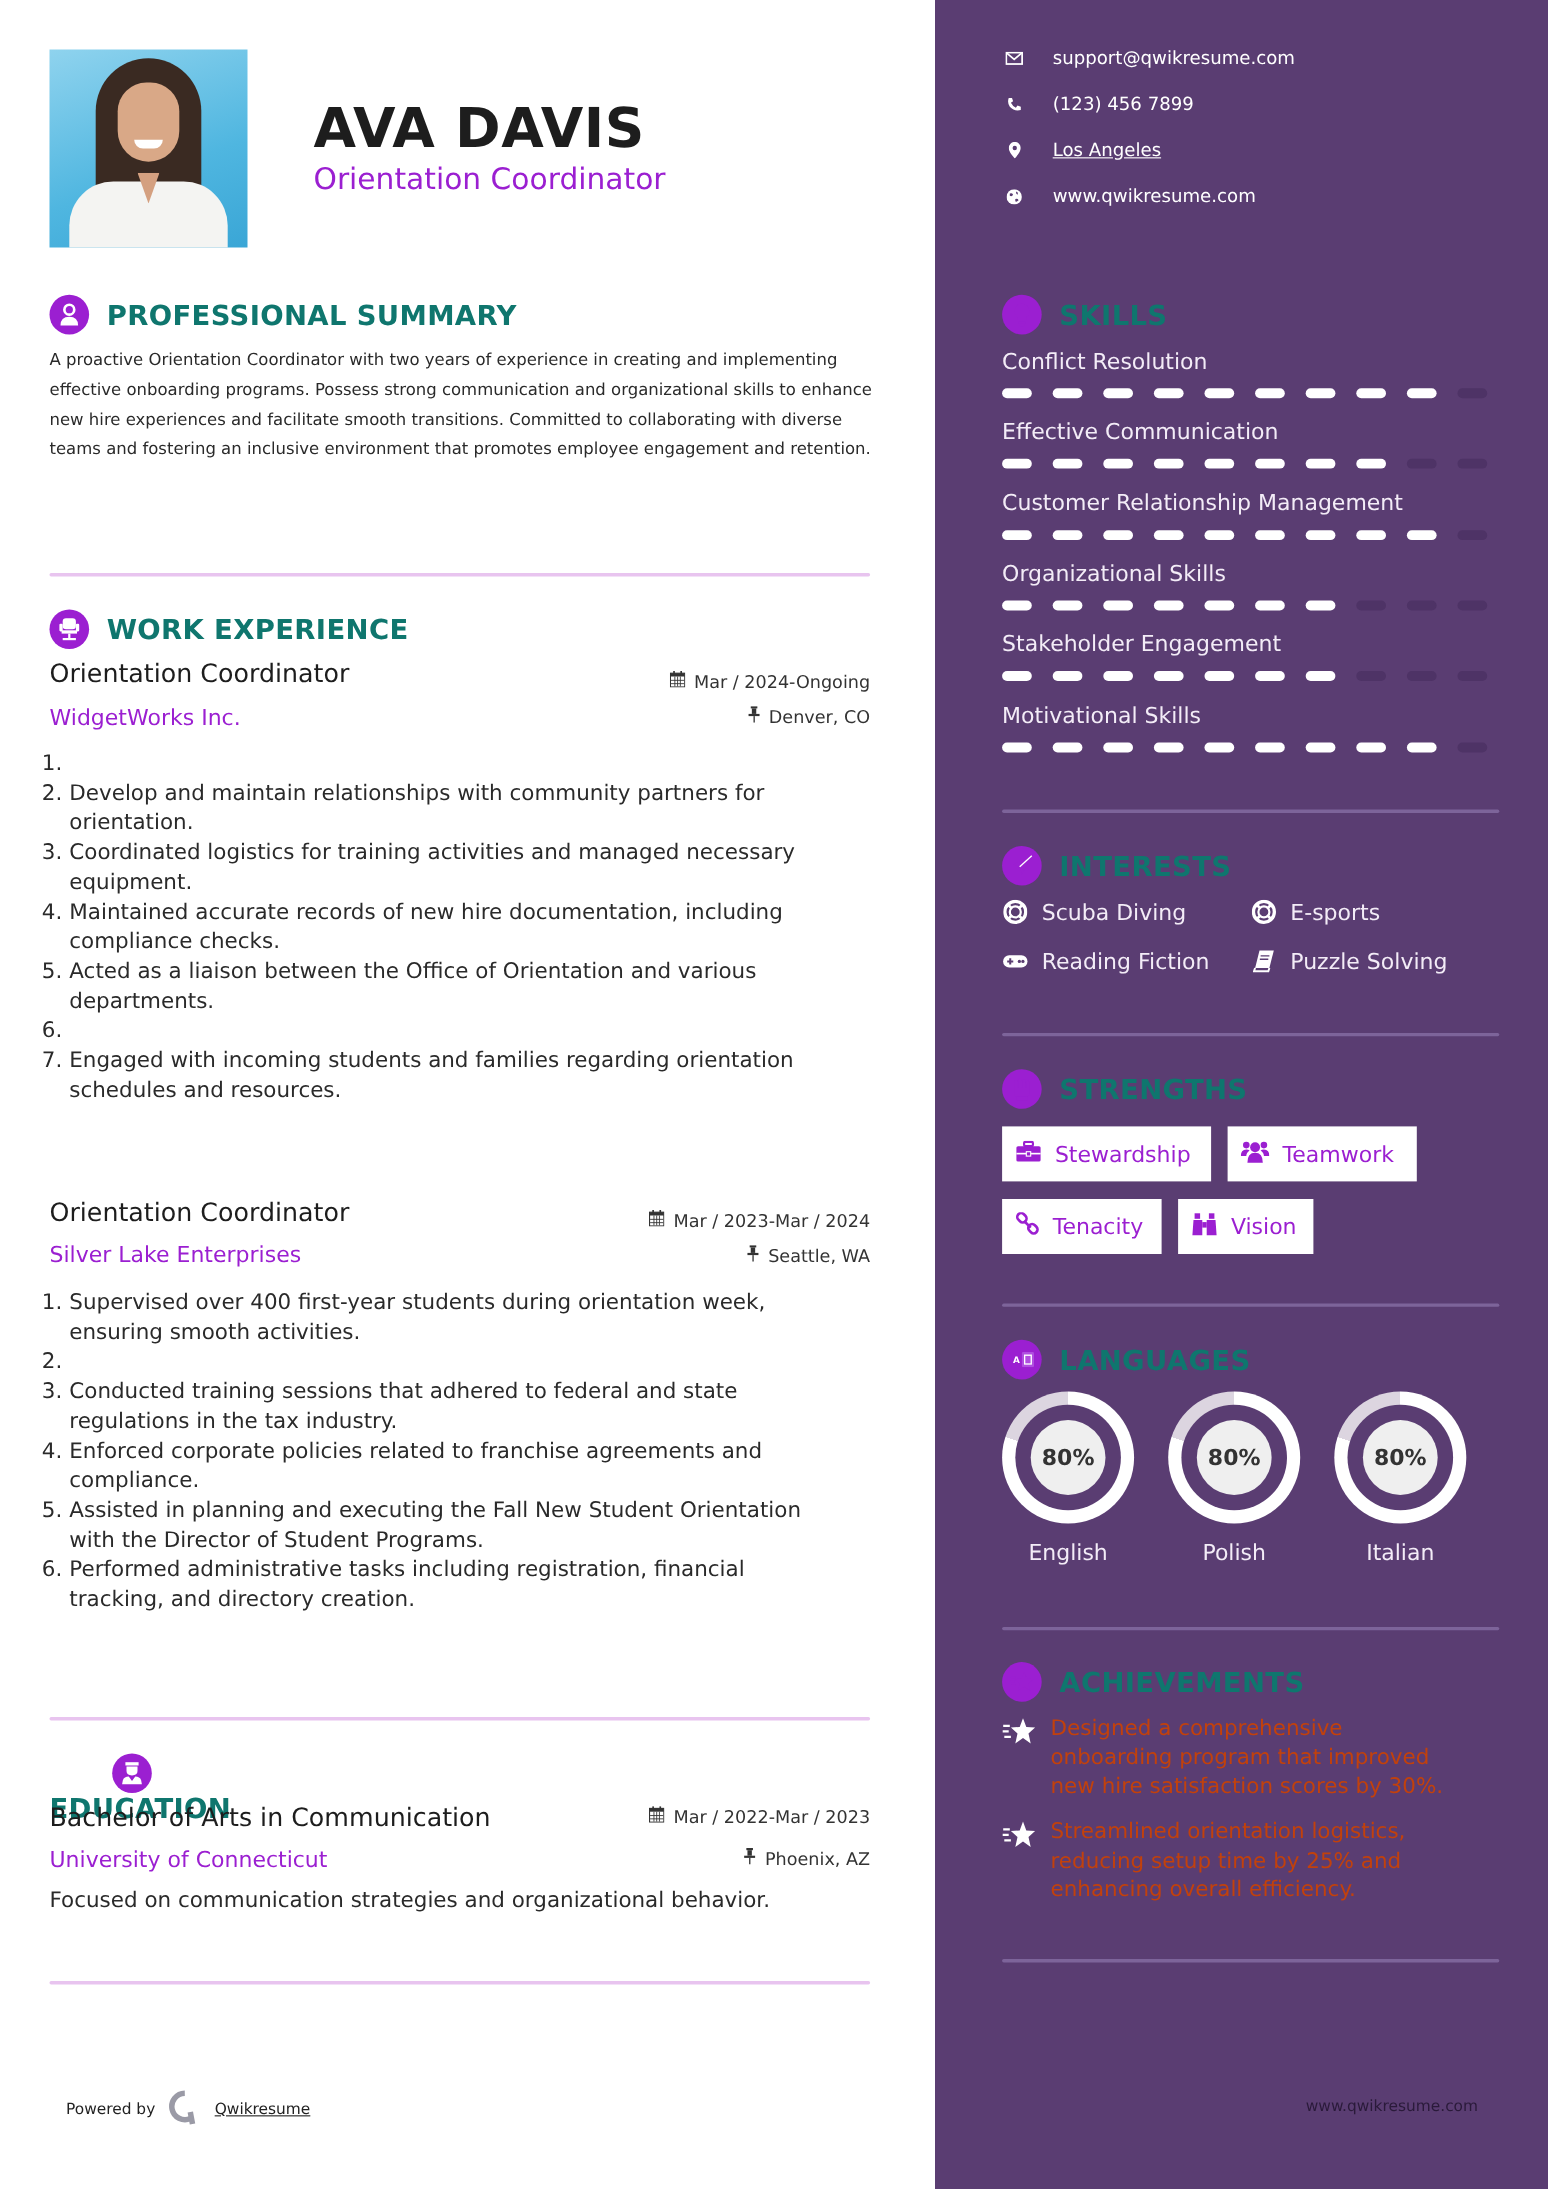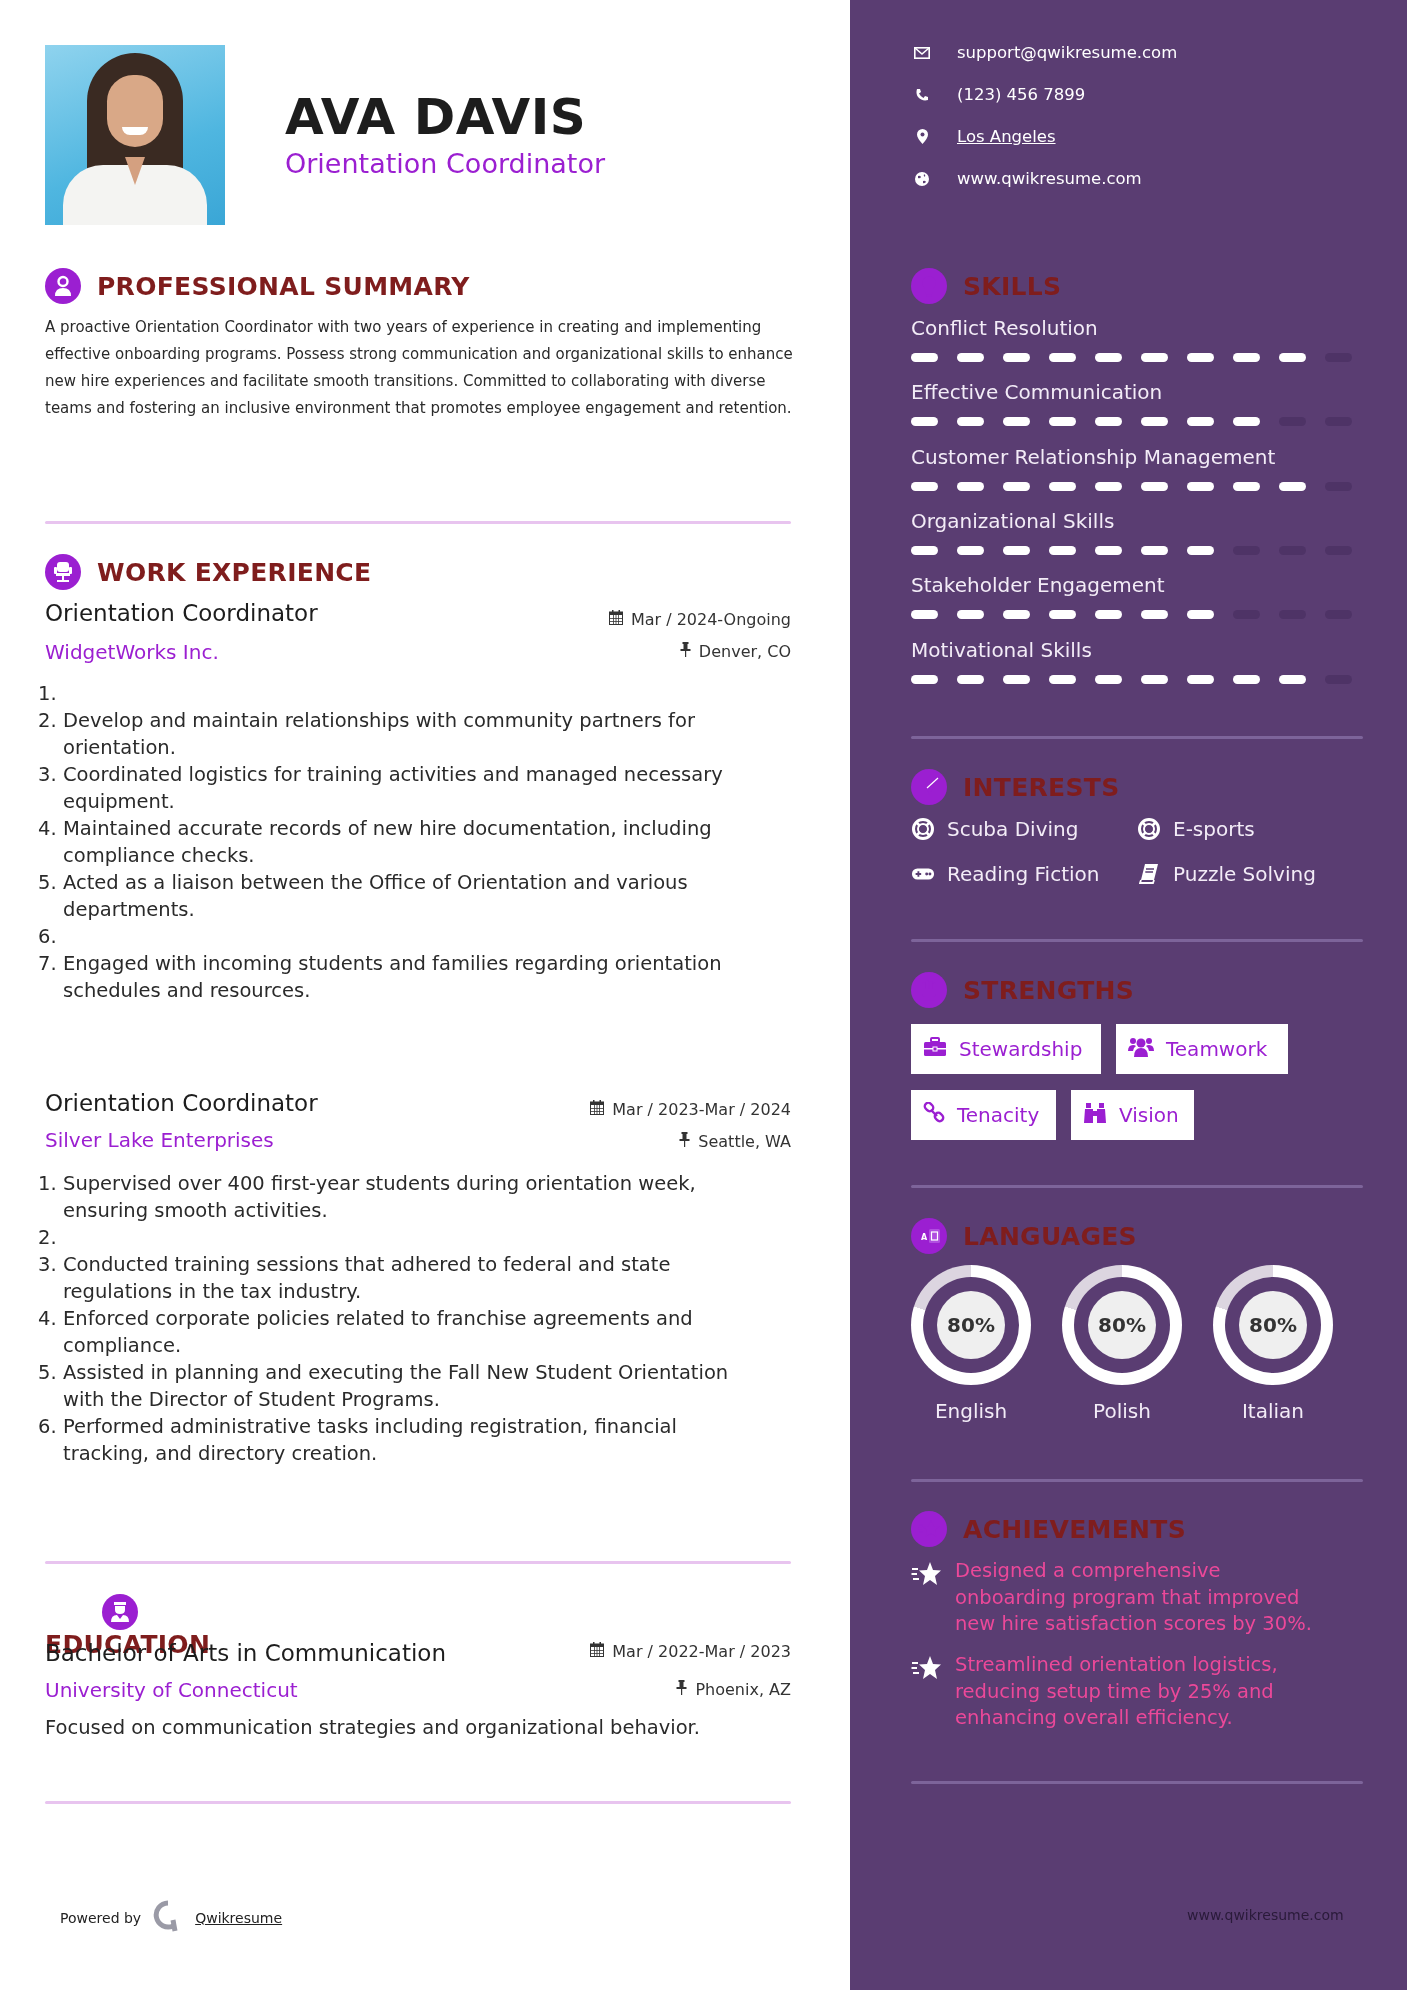--- a/index.html
+++ b/index.html
@@ -16,21 +16,21 @@
   .photo .smile { position: absolute; left: 77px; top: 82px; width: 26px; height: 8px; border-radius: 0 0 13px 13px; background: #fff; }
   .photo .shirt { position: absolute; left: 18px; top: 120px; width: 144px; height: 70px; border-radius: 40px 40px 0 0; background: #f4f4f2; }
   .photo .neck { position: absolute; left: 80px; top: 112px; width: 20px; height: 28px; background: #d4a080; clip-path: polygon(0 0,100% 0,50% 100%); }
 
   .name { position: absolute; left: 285px; top: 88px; font-size: 50px; font-weight: bold; color: #1d1d1d; letter-spacing: 0.5px; font-family: "DejaVu Sans", sans-serif; }
   .role { position: absolute; left: 285px; top: 148px; font-size: 27px; color: #9b1fd1; }
 
   
   .sec-head { position: absolute; display: flex; align-items: center; }
   .sec-icon { width: 36px; height: 36px; border-radius: 50%; background: #9b1fd1; display: flex; align-items: center; justify-content: center; margin-right: 16px; }
-  .sec-title { font-size: 25px; font-weight: bold; color: #7f1d1d; letter-spacing: 0.3px; }
+  .sec-title { font-size: 25px; font-weight: bold; color: #0f766e; letter-spacing: 0.3px; }
 
   .summary { position: absolute; left: 45px; top: 314px; width: 750px; font-size: 15px; line-height: 27px; color: #2a2a2a; }
   .divider-l { position: absolute; left: 45px; width: 746px; height: 3px; background: #e8c4ef; border-radius: 2px; }
   .divider-r { position: absolute; left: 911px; width: 452px; height: 3px; background: #7d649a; border-radius: 2px; }
 
   
   .job-title { position: absolute; left: 45px; font-size: 23px; color: #1d1d1d; }
   .job-company { position: absolute; left: 45px; font-size: 20px; color: #9b1fd1; }
   .job-meta { position: absolute; right: 59px; font-size: 16px; color: #333; display: flex; align-items: center; gap: 8px; }
   .job-list { position: absolute; left: 38px; width: 760px; list-style: none; font-size: 19.5px; line-height: 27px; color: #2a2a2a; }
@@ -56,21 +56,21 @@
   .chip { position: absolute; height: 50px; background: #fff; display: flex; align-items: center; padding: 0 12px; color: #9b1fd1; font-size: 20px; gap: 12px; }
 
   
   .lang { position: absolute; width: 120px; text-align: center; }
   .ring { width: 120px; height: 120px; border-radius: 50%; position: relative; }
   .ring .inner-band { position: absolute; left: 12px; top: 12px; width: 96px; height: 96px; border-radius: 50%; background: #5a3d72; }
   .ring .core { position: absolute; left: 26px; top: 26px; width: 68px; height: 68px; border-radius: 50%; background: #efefef; display: flex; align-items: center; justify-content: center; font-size: 20px; font-weight: bold; color: #333; }
   .lang-name { margin-top: 14px; font-size: 20px; color: #f3ecf7; }
 
   
-  .ach { position: absolute; left: 911px; width: 430px; display: flex; font-size: 19.5px; line-height: 26.5px; color: #ec4899; }
+  .ach { position: absolute; left: 911px; width: 430px; display: flex; font-size: 19.5px; line-height: 26.5px; color: #c2410c; }
   .ach .ic { width: 34px; flex: none; margin-right: 10px; padding-top: 2px; }
 
   
   .powered { position: absolute; left: 60px; top: 1900px; display: flex; align-items: center; font-size: 14px; color: #222; gap: 12px; }
   .powered .brand { text-decoration: underline; }
   .foot-url { position: absolute; left: 1187px; top: 1907px; font-size: 14px; color: #2a1a3a; }
 </style>
 </head>
 <body>
 

